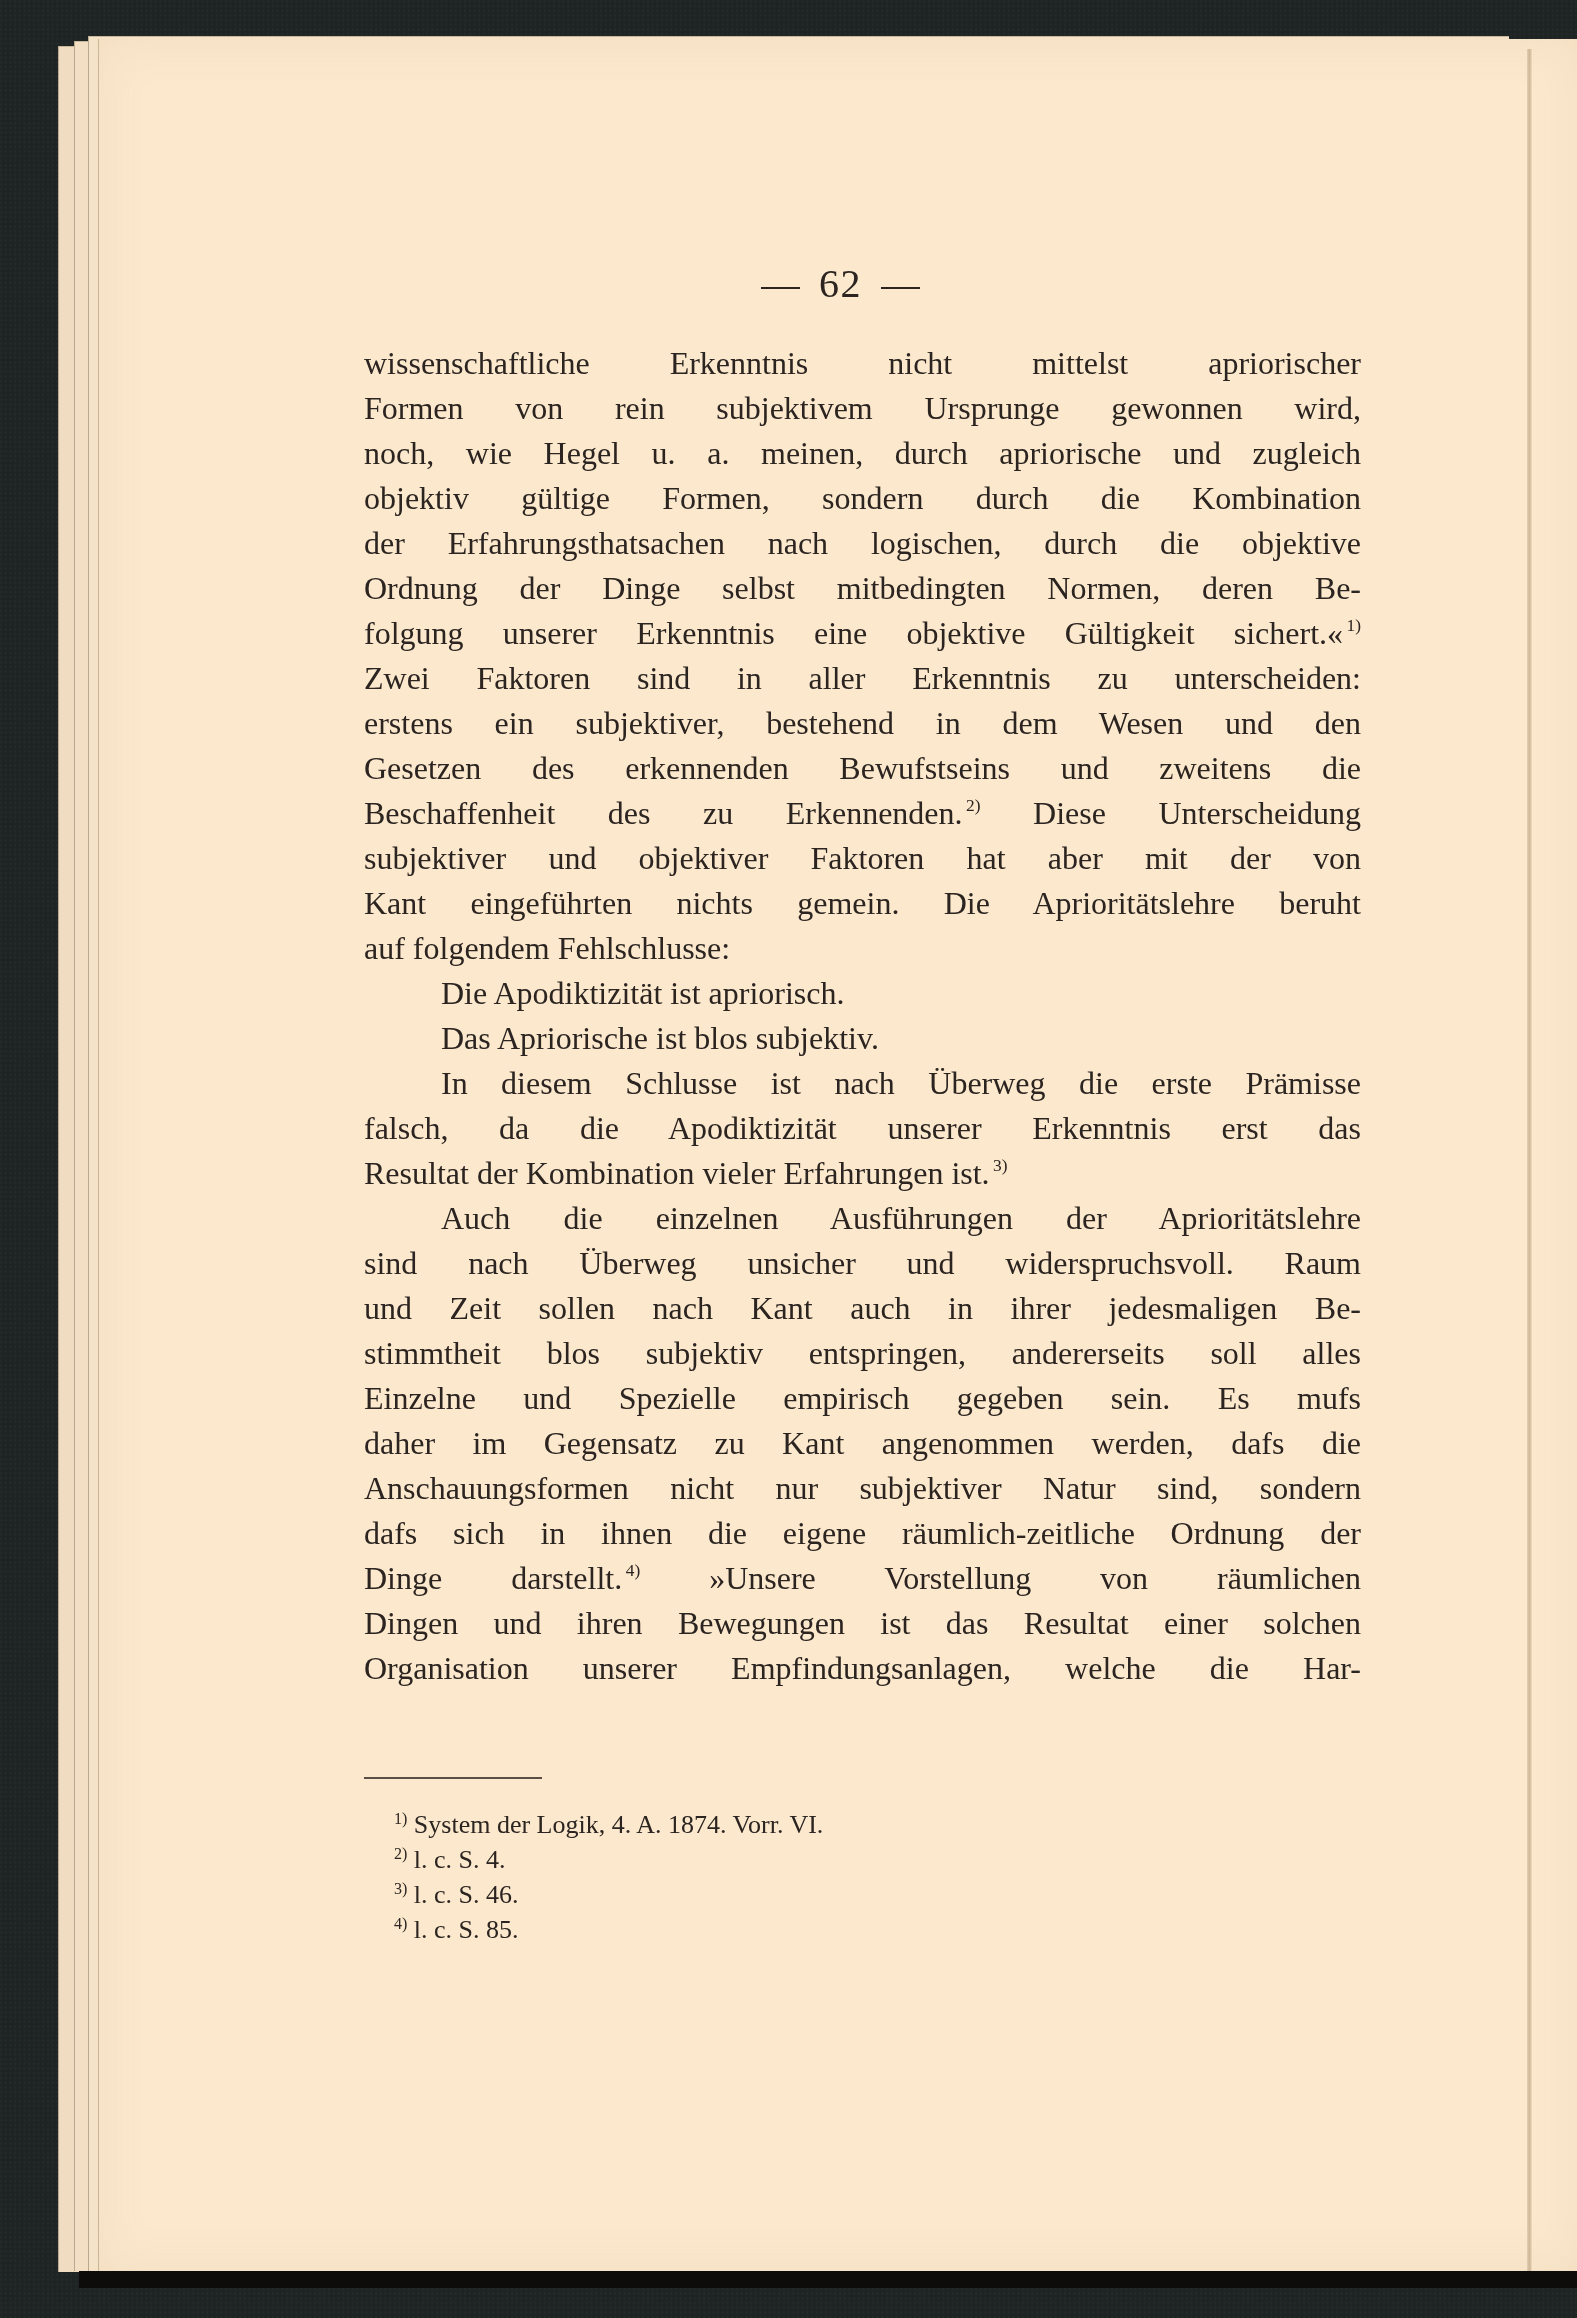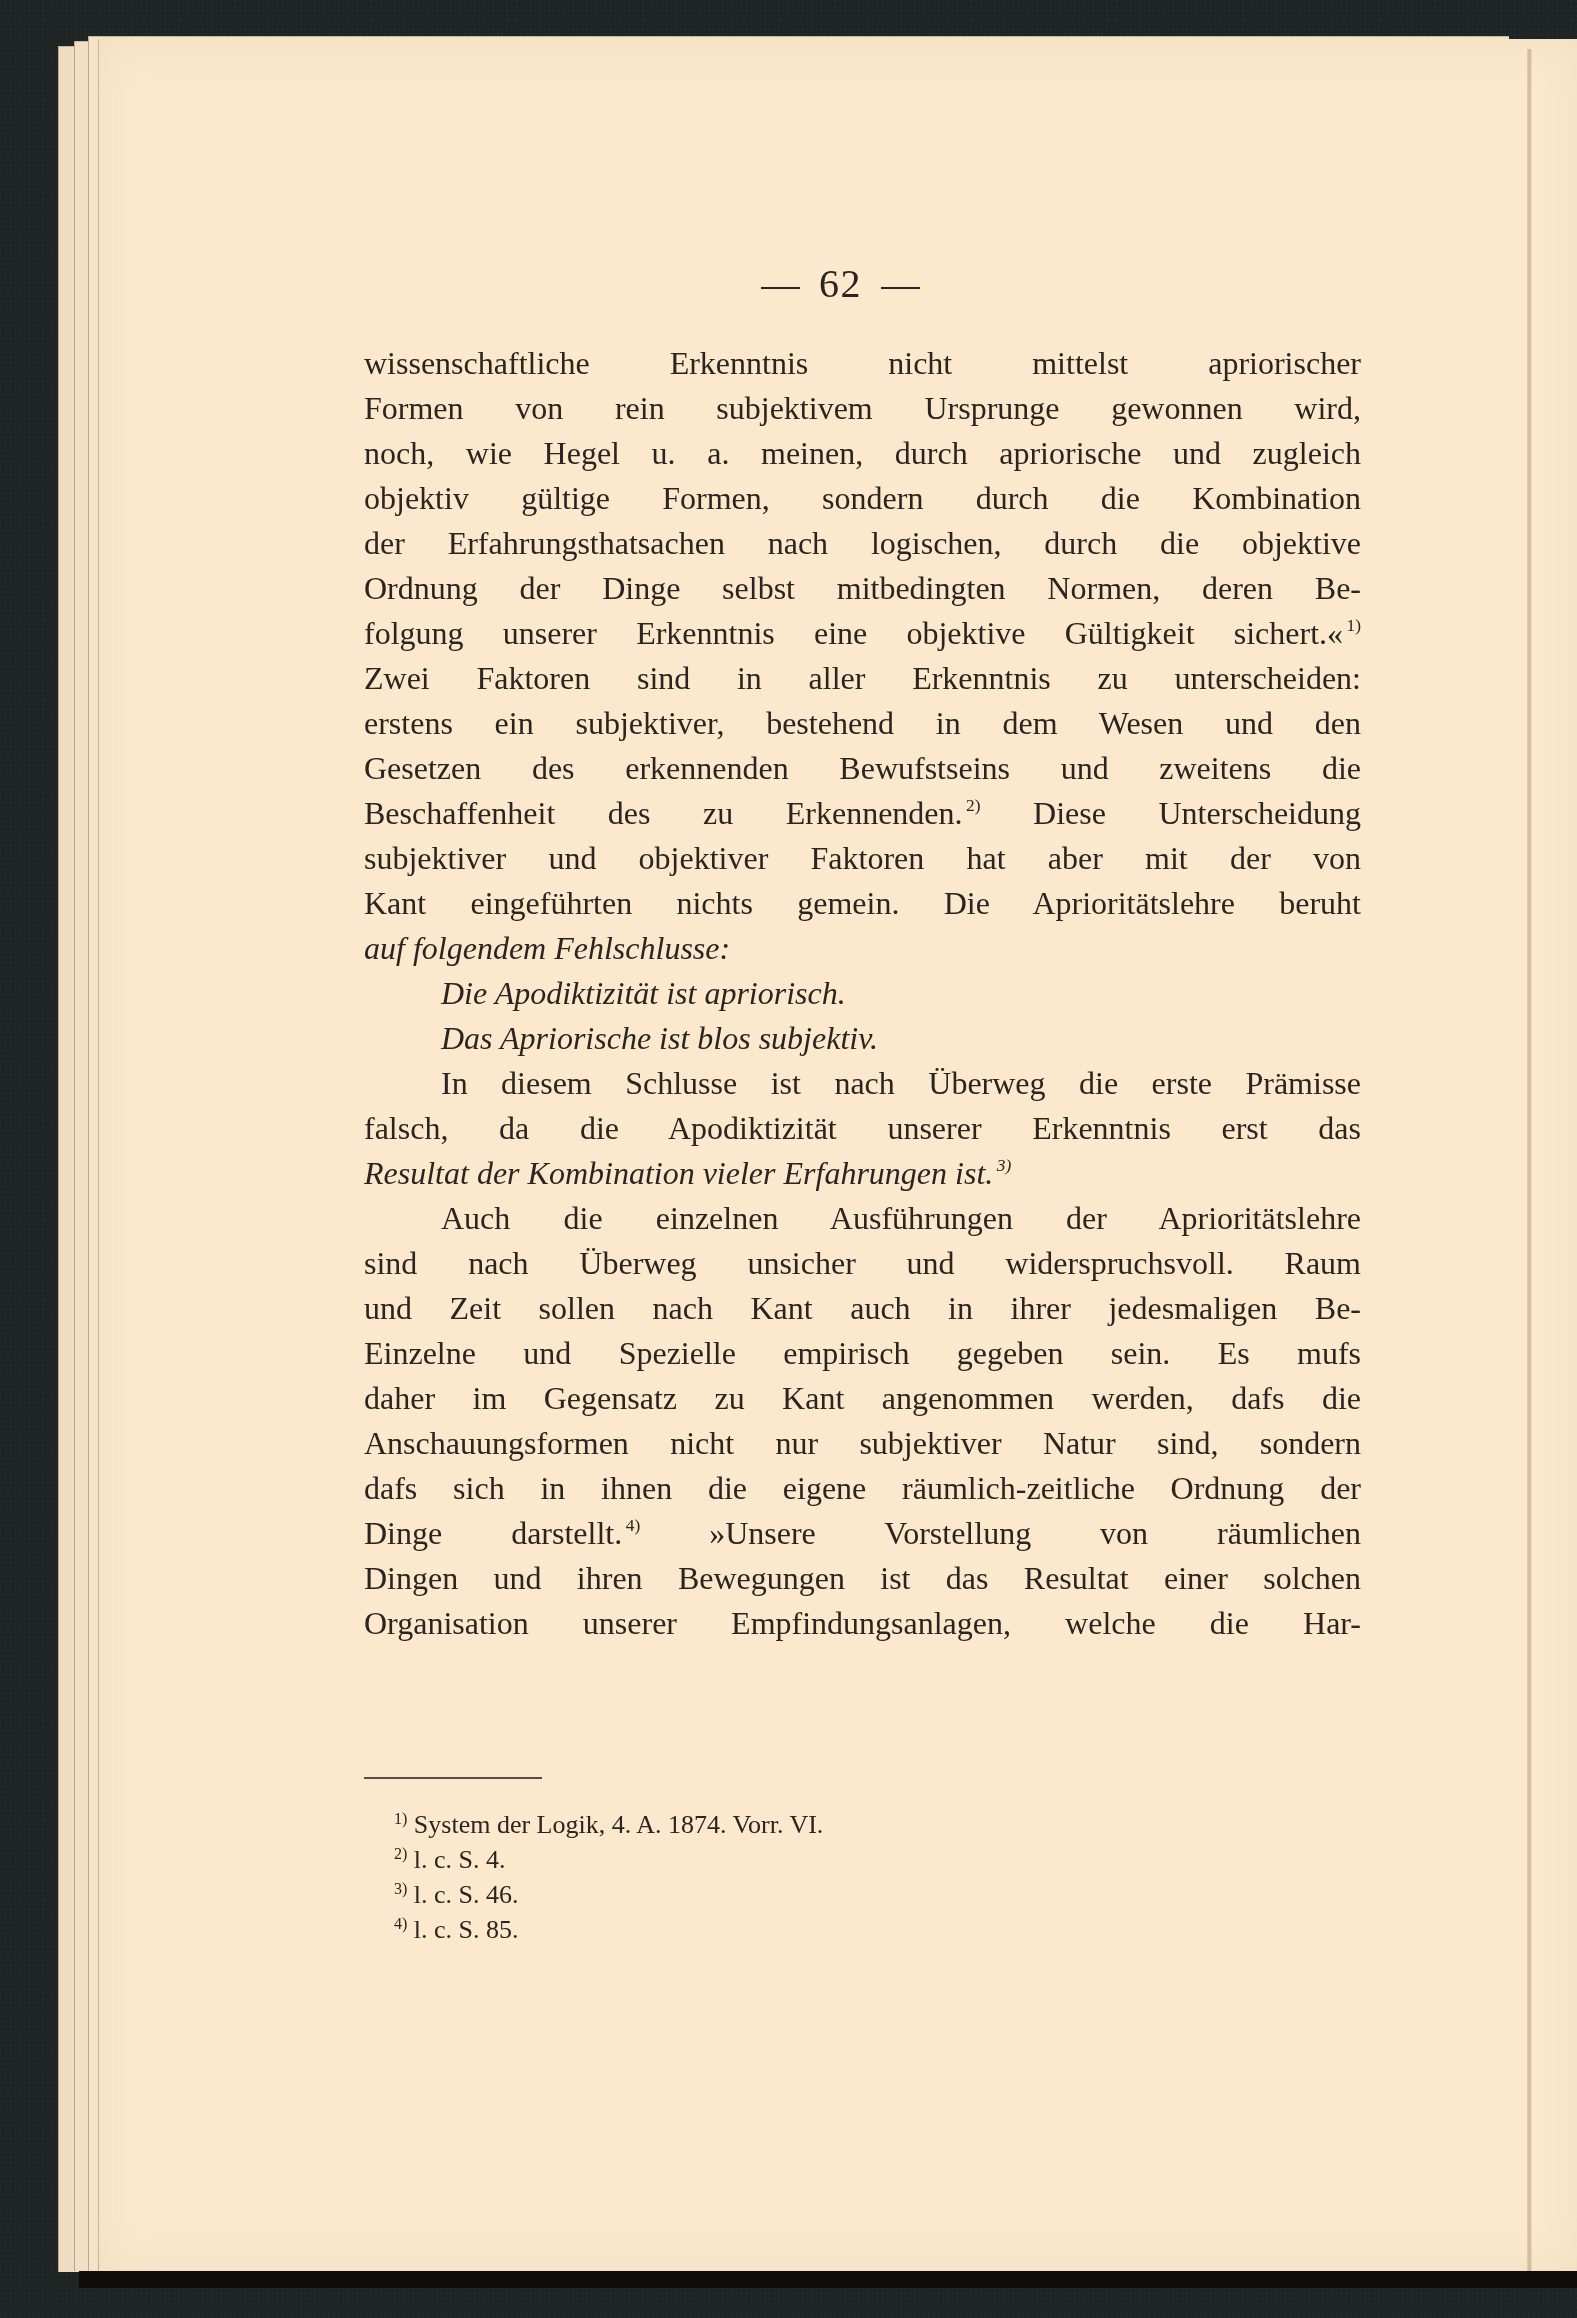--- a/index.html
+++ b/index.html
@@ -85,21 +85,20 @@
     }
     .line {
       display: block;
       height: 45px;
       white-space: nowrap;
       text-align: justify;
       text-align-last: justify;
     }
     .line.last {
       text-align-last: left;
-      font-style: italic;
     }
     .line.indent {
       padding-left: 77px;
     }
     sup.fn {
       font-size: 17.4px;
       vertical-align: 12.6px;
       line-height: 0;
     }
     .footnote-rule {
@@ -159,20 +158,21 @@
     <span class="line"><span>Kant eingeführten nichts gemein. Die Aprioritätslehre beruht</span></span>
     <span class="line last"><span>auf folgendem Fehlschlusse:</span></span>
     <span class="line indent last"><span>Die Apodiktizität ist apriorisch.</span></span>
     <span class="line indent last"><span>Das Apriorische ist blos subjektiv.</span></span>
     <span class="line indent"><span>In diesem Schlusse ist nach Überweg die erste Prämisse</span></span>
     <span class="line"><span>falsch, da die Apodiktizität unserer Erkenntnis erst das</span></span>
     <span class="line last"><span>Resultat der Kombination vieler Erfahrungen ist.</span><sup class="fn"> 3)</sup></span>
     <span class="line indent"><span>Auch die einzelnen Ausführungen der Aprioritätslehre</span></span>
     <span class="line"><span>sind nach Überweg unsicher und widerspruchsvoll. Raum</span></span>
     <span class="line"><span>und Zeit sollen nach Kant auch in ihrer jedesmaligen Be-</span></span>
+    <span class="line"><span>stimmtheit blos subjektiv entspringen, andererseits soll alles</span></span>
     <span class="line"><span>Einzelne und Spezielle empirisch gegeben sein. Es mufs</span></span>
     <span class="line"><span>daher im Gegensatz zu Kant angenommen werden, dafs die</span></span>
     <span class="line"><span>Anschauungsformen nicht nur subjektiver Natur sind, sondern</span></span>
     <span class="line"><span>dafs sich in ihnen die eigene räumlich-zeitliche Ordnung der</span></span>
     <span class="line"><span>Dinge darstellt.</span><sup class="fn"> 4)</sup><span> »Unsere Vorstellung von räumlichen</span></span>
     <span class="line"><span>Dingen und ihren Bewegungen ist das Resultat einer solchen</span></span>
     <span class="line"><span>Organisation unserer Empfindungsanlagen, welche die Har-</span></span>
   </div>
 
 <div class="footnote-rule"></div>

